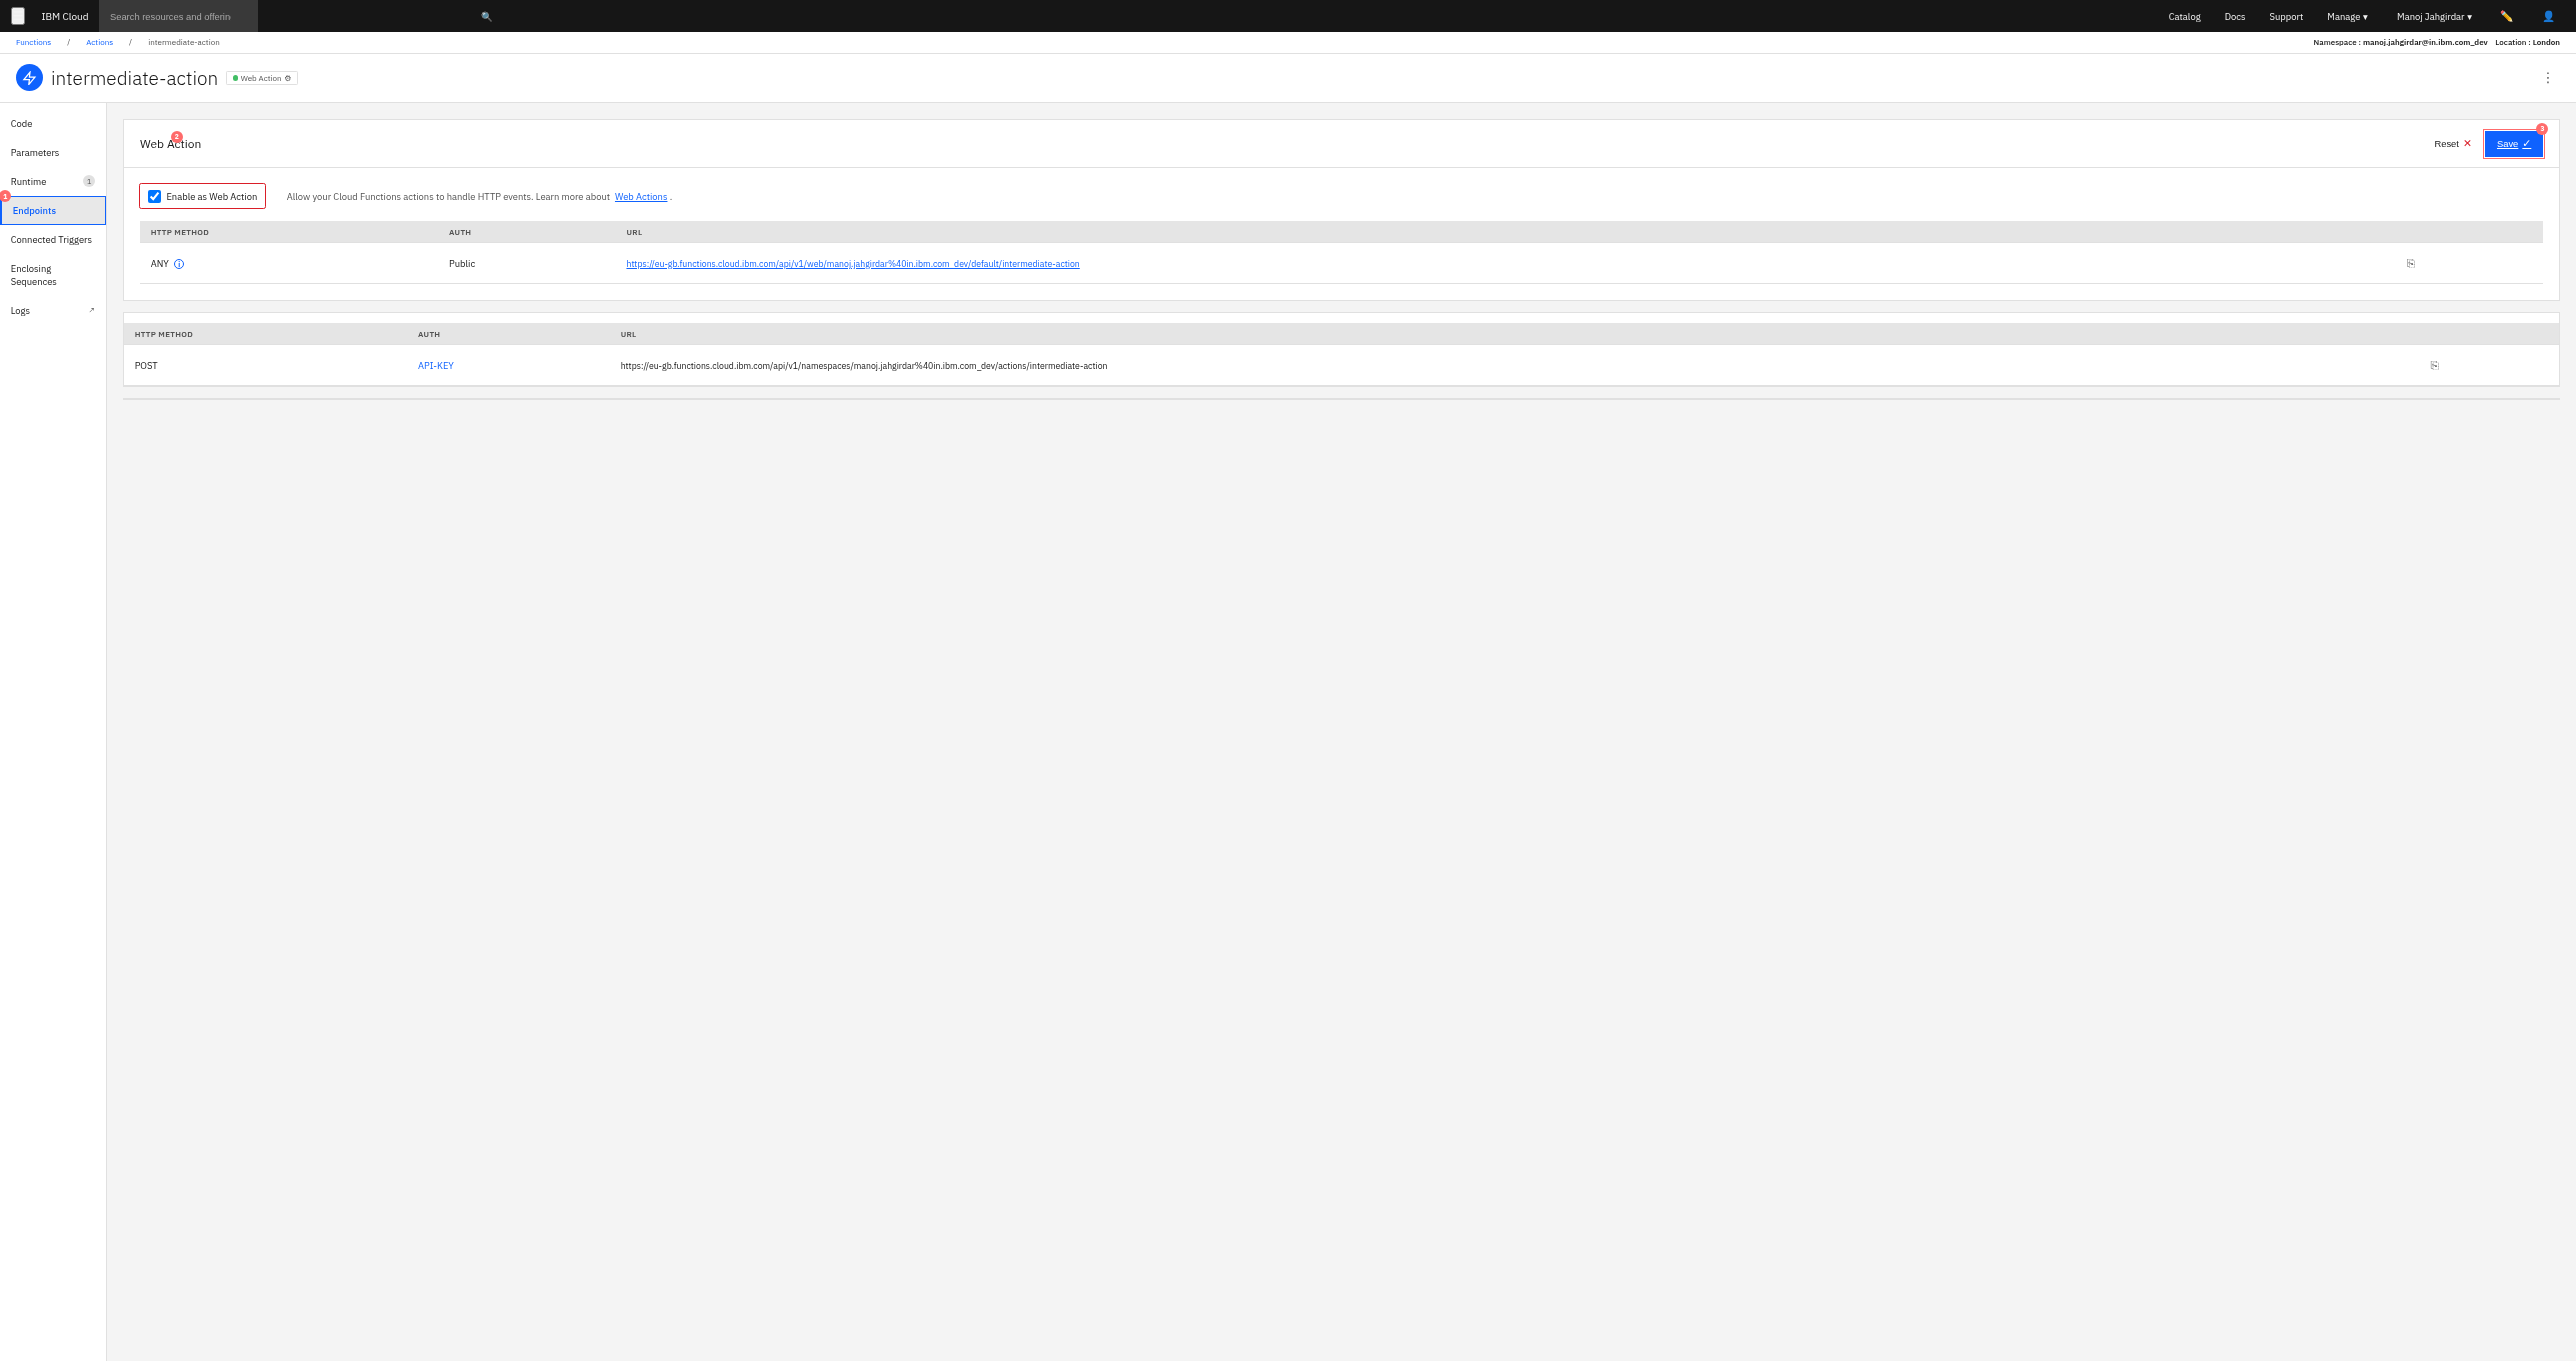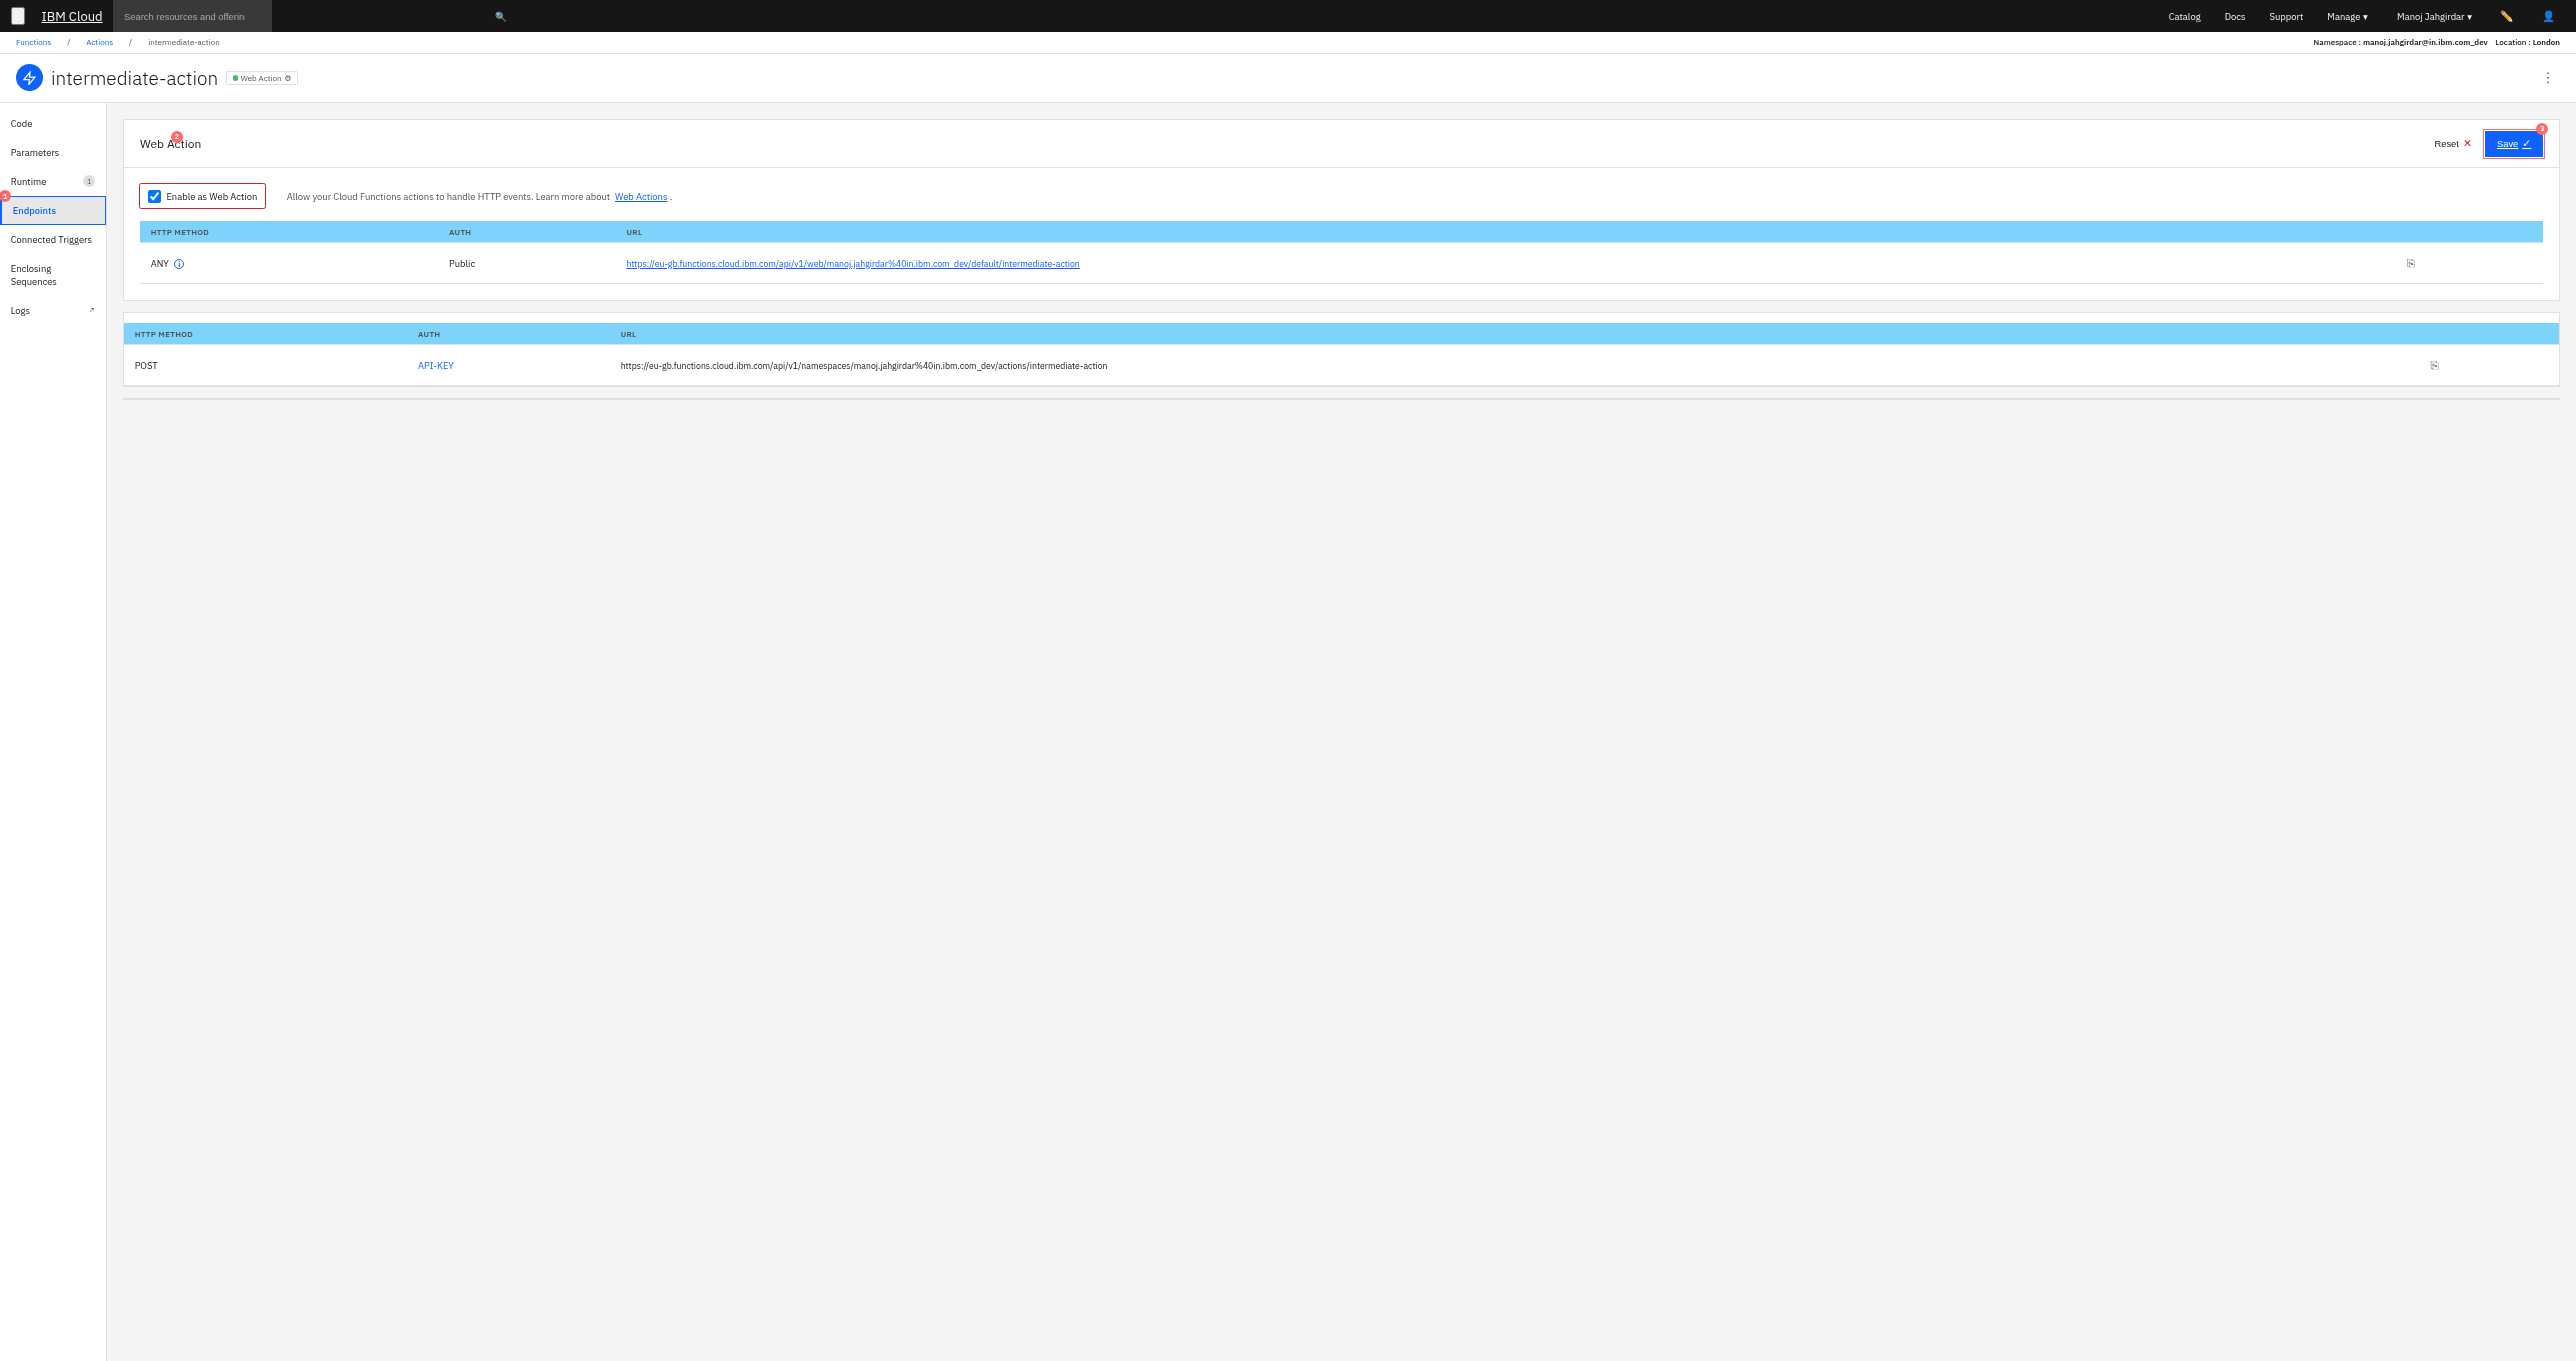--- a/index.html
+++ b/index.html
@@ -9,21 +9,21 @@
     .top-nav {
       background: #161616;
       color: #f4f4f4;
       height: 32px;
       display: flex;
       align-items: center;
       padding: 0 10.7px;
       gap: 10.7px;
     }
     .top-nav .hamburger { color: #f4f4f4; font-size: 12px; cursor: pointer; margin-right: 5.4px; }
-    .top-nav .brand { color: #f4f4f4; font-size: 13px; font-weight: 400; white-space: nowrap; text-decoration: underline; }
+    .top-nav .brand { color: #f4f4f4; font-size: 10px; font-weight: 400; white-space: nowrap; }
     .top-nav .search-bar {
       flex: 1;
       background: #393939;
       border: none;
       color: #f4f4f4;
       height: 32px;
       padding: 0 27px 0 10.7px;
       font-size: 9.4px;
       max-width: 402px;
     }
@@ -157,21 +157,21 @@
 
     
     .endpoint-table { width: 100%; border-collapse: collapse; margin-top: 10.7px; }
     .endpoint-table th {
       text-align: left;
       font-size: 8px;
       font-weight: 600;
       color: #525252;
       padding: 5.4px 10.7px;
       border-bottom: 0.7px solid #e0e0e0;
-      background: #7dd3fc;
+      background: #e5e5e5;
       text-transform: uppercase;
       letter-spacing: 0.3px;
     }
     .endpoint-table td {
       padding: 10.7px;
       font-size: 9.4px;
       color: #161616;
       border-bottom: 0.7px solid #e0e0e0;
       vertical-align: middle;
     }

